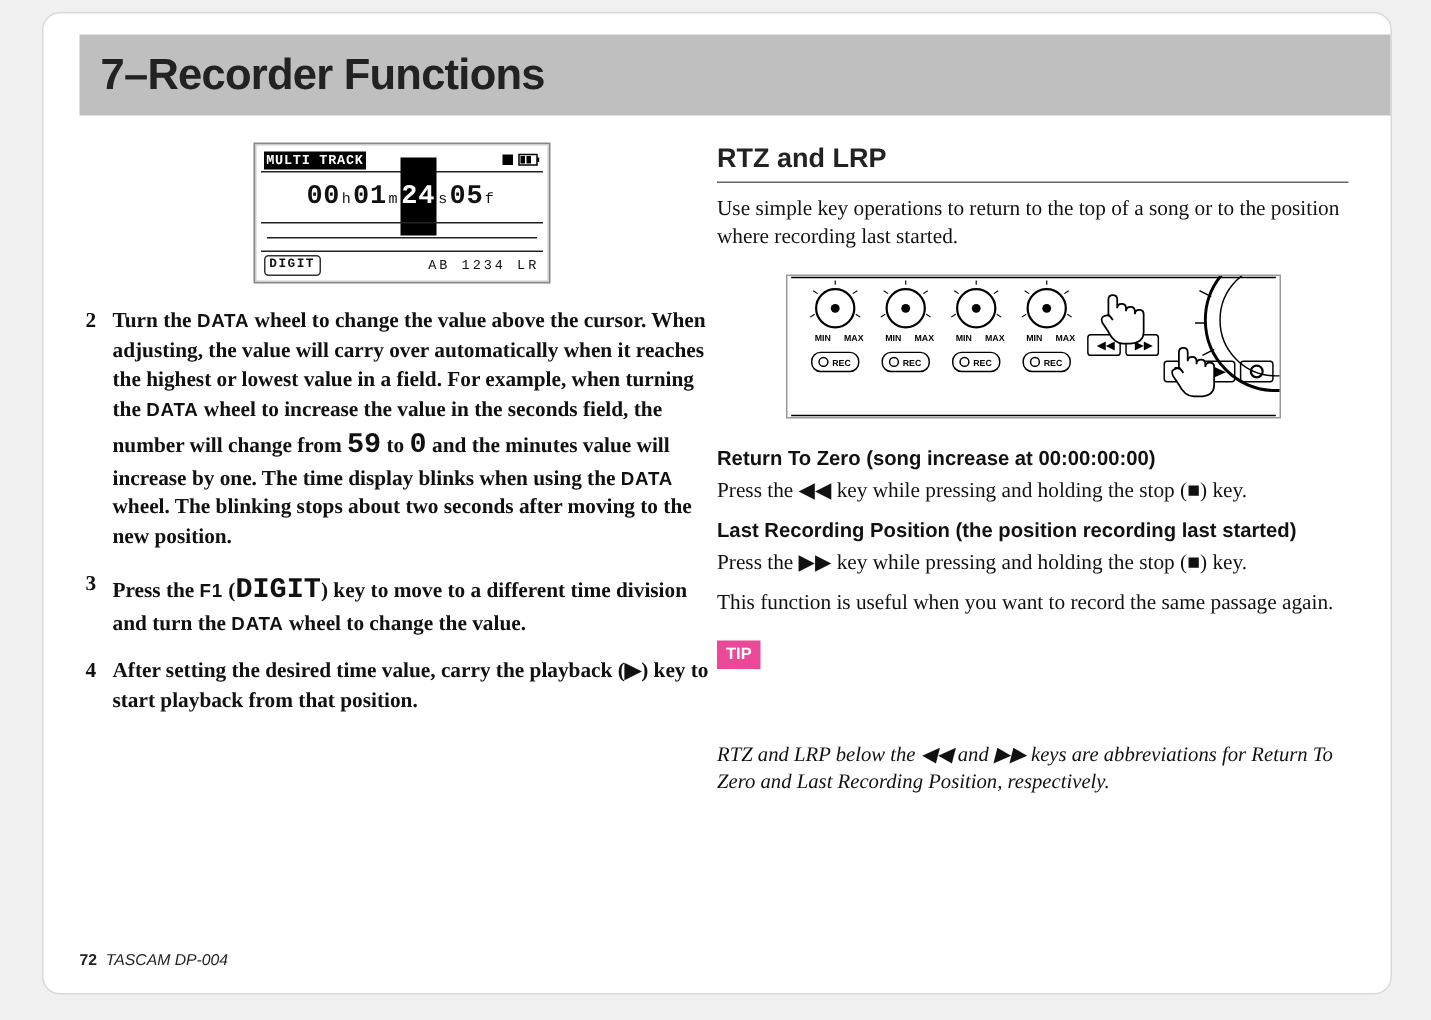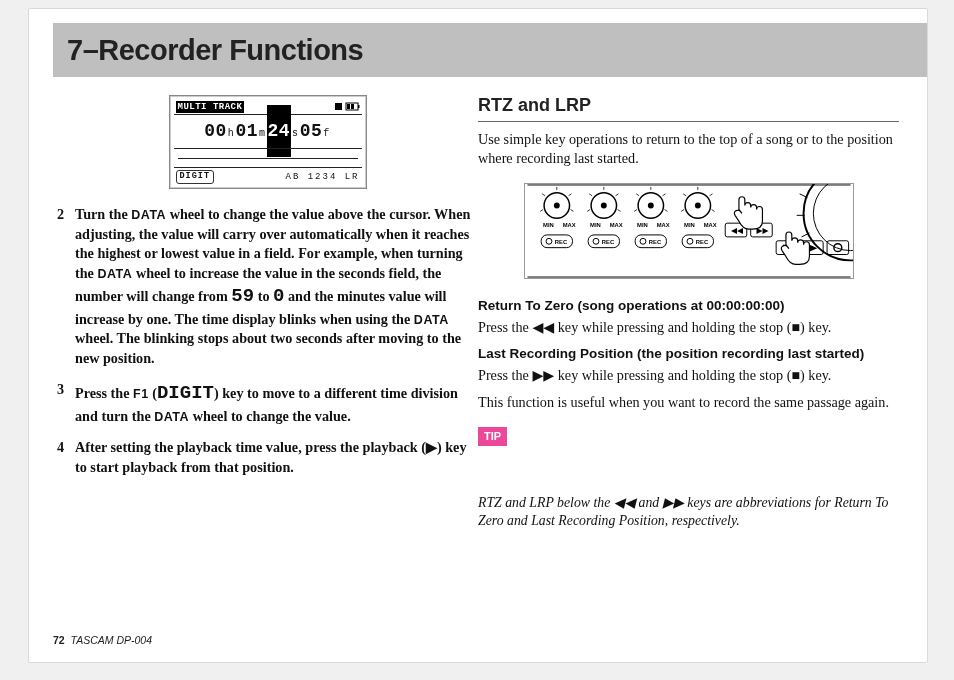--- a/index.html
+++ b/index.html
@@ -11,21 +11,21 @@
     position: relative;
   }
   .page {
     position: absolute;
     left: 28px;
     top: 8px;
     width: 900px;
     height: 655px;
     background: #fff;
     border: 1px solid #d9d9d9;
-    border-radius: 2px;
+    border-radius: 12px;
   }
   .title-bar {
     background: #bfbfbf;
     margin: 14px 0 0 24px;
     height: 54px;
     width: calc(100% - 24px);
     display: flex;
     align-items: center;
     padding-left: 14px;
   }
@@ -215,21 +215,21 @@
         <div class="numitem">
           <div class="n">3</div>
           <div class="t">
             <span>Press the </span><span class="sc">F1</span><span> (</span><span class="mono">DIGIT</span><span>) key to move to a different time division and turn the </span><span class="sc">DATA</span><span> wheel to change the value.</span>
           </div>
         </div>
 
         <div class="numitem">
           <div class="n">4</div>
           <div class="t">
-            <span>After setting the playback time value, press the playback (</span><span class="glyph">▶</span><span>) key to start playback from that position.</span>
+            <span>After setting the desired time value, carry the playback (</span><span class="glyph">▶</span><span>) key to start playback from that position.</span>
           </div>
         </div>
 
       </div>
     </div>
 
     <div class="col">
 
       <div class="sect-head">RTZ and LRP</div>
 
@@ -338,21 +338,21 @@
 
           <g fill="#fff" stroke="#000" stroke-width="1.2">
             <path d="M 216 26 l 0 -10 q 0 -3 3 -3 q 3 0 3 3 l 0 6 q 0 -3 3 -3 q 3 0 3 3 l 0 2 q 0 -3 3 -3 q 3 0 3 3 l 0 2 q 0 -3 3 -3 q 3 0 3 3 l 0 12 q 0 8 -10 8 l -4 0 q -6 0 -10 -8 l -4 -6 q -2 -4 2 -5 q 3 -1 5 3 z"></path>
           </g>
           <g fill="#fff" stroke="#000" stroke-width="1.2" transform="translate(48,36)">
             <path d="M 216 26 l 0 -10 q 0 -3 3 -3 q 3 0 3 3 l 0 6 q 0 -3 3 -3 q 3 0 3 3 l 0 2 q 0 -3 3 -3 q 3 0 3 3 l 0 2 q 0 -3 3 -3 q 3 0 3 3 l 0 12 q 0 8 -10 8 l -4 0 q -6 0 -10 -8 l -4 -6 q -2 -4 2 -5 q 3 -1 5 3 z"></path>
           </g>
         </svg>
       </div>
 
-      <div class="subhead">Return To Zero (song operations at 00:00:00:00)</div>
+      <div class="subhead">Return To Zero (song increase at 00:00:00:00)</div>
       <p class="para">
         <span>Press the </span><span class="glyph">◀◀</span><span> key while pressing and holding the stop (</span><span class="glyph">■</span><span>) key.</span>
       </p>
 
       <div class="subhead">Last Recording Position (the position recording last started)</div>
       <p class="para">
         <span>Press the </span><span class="glyph">▶▶</span><span> key while pressing and holding the stop (</span><span class="glyph">■</span><span>) key.</span>
       </p>
       <p class="para">This function is useful when you want to record the same passage again.</p>
 

